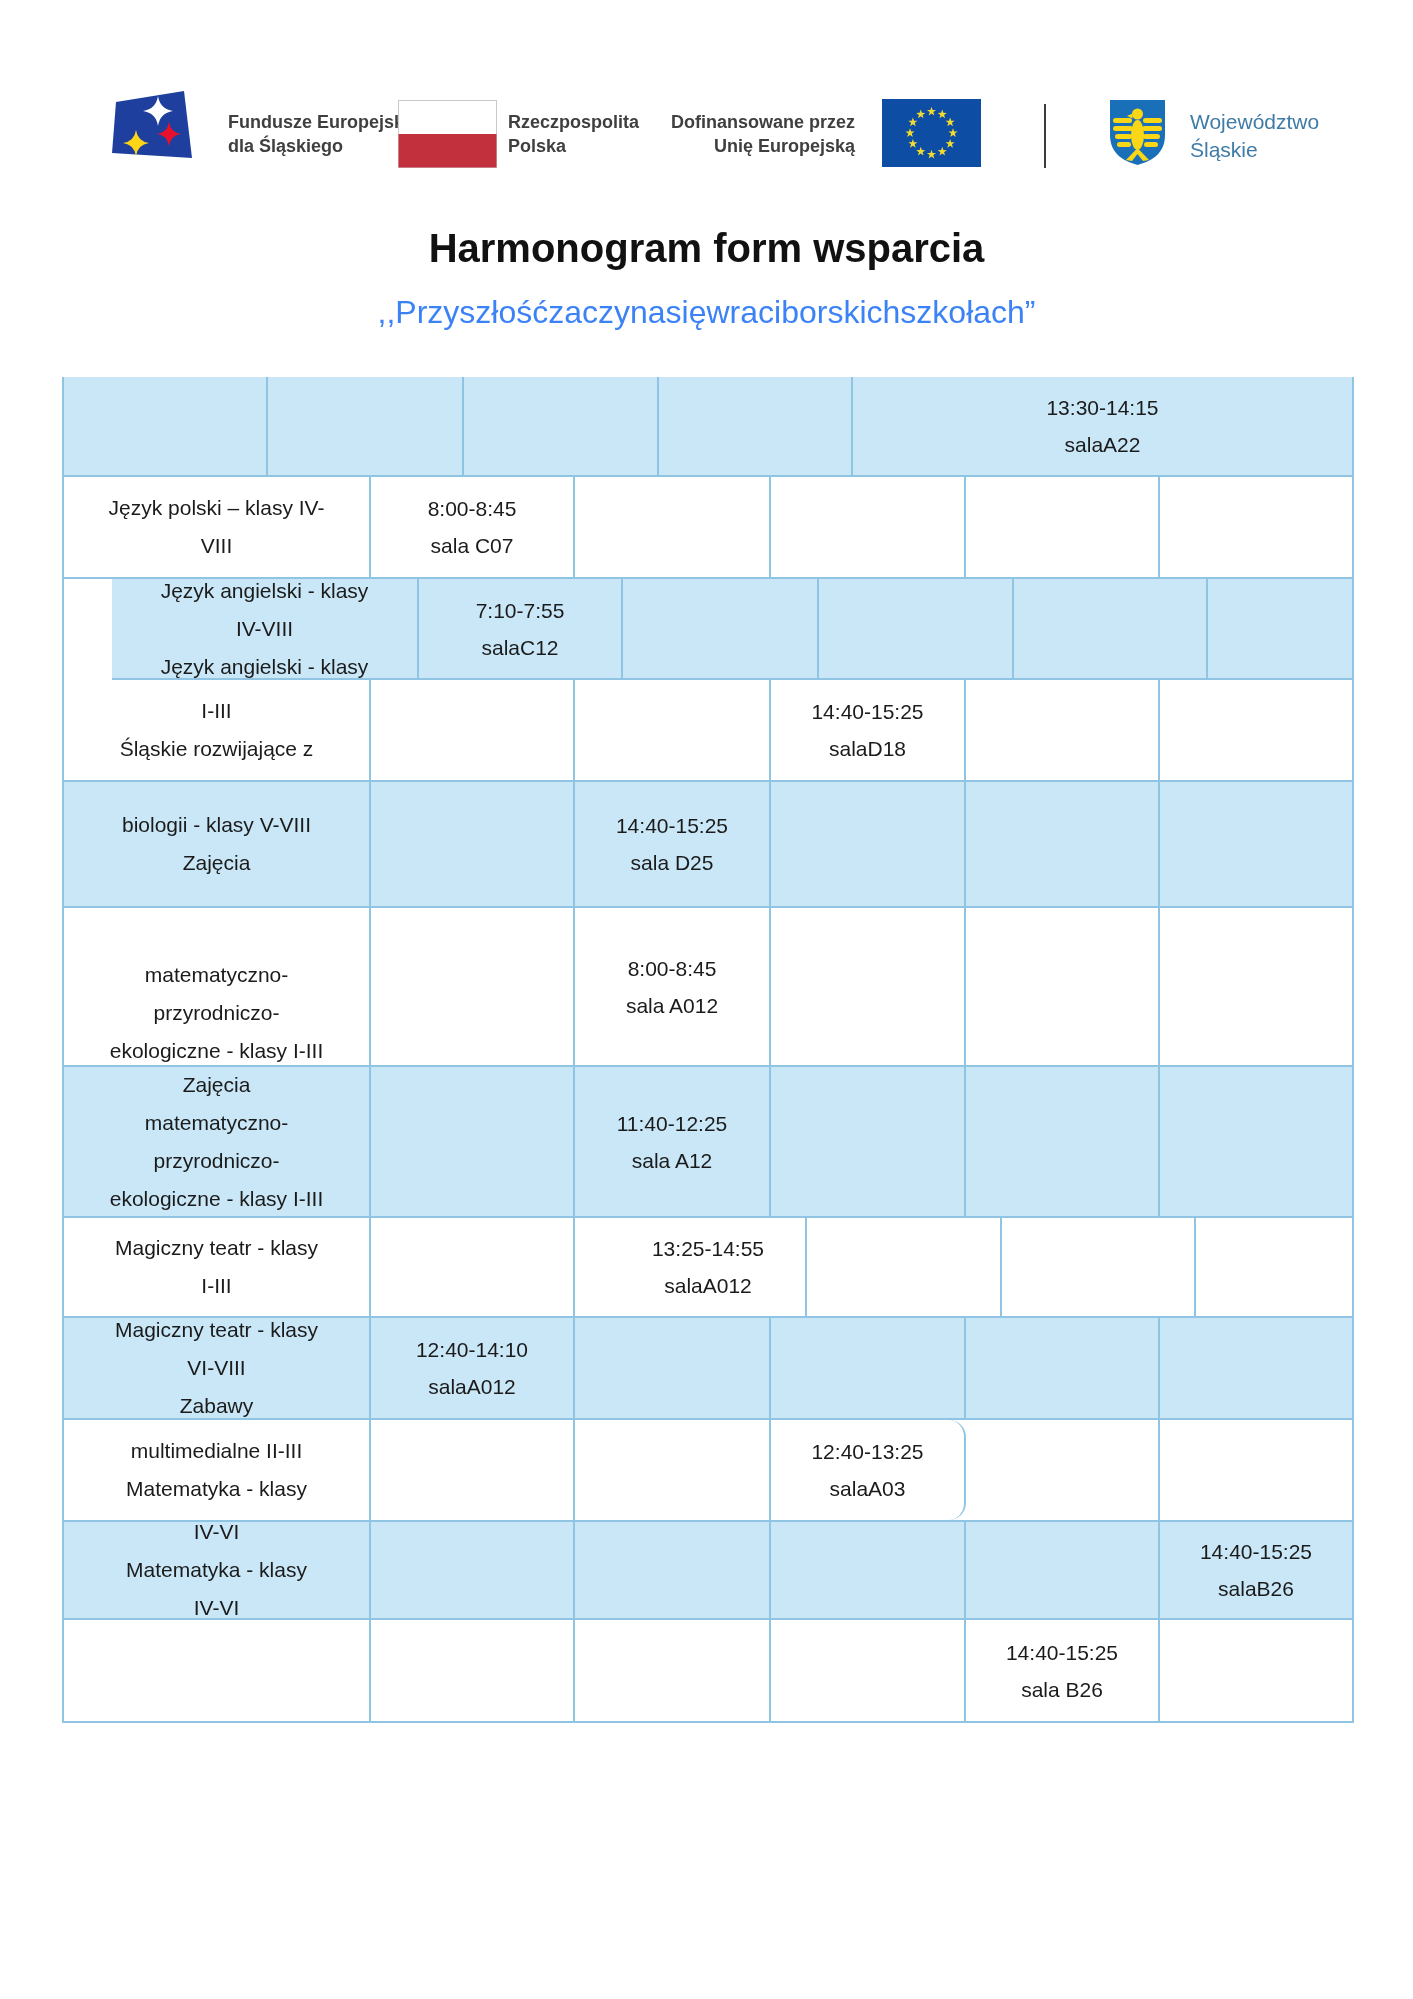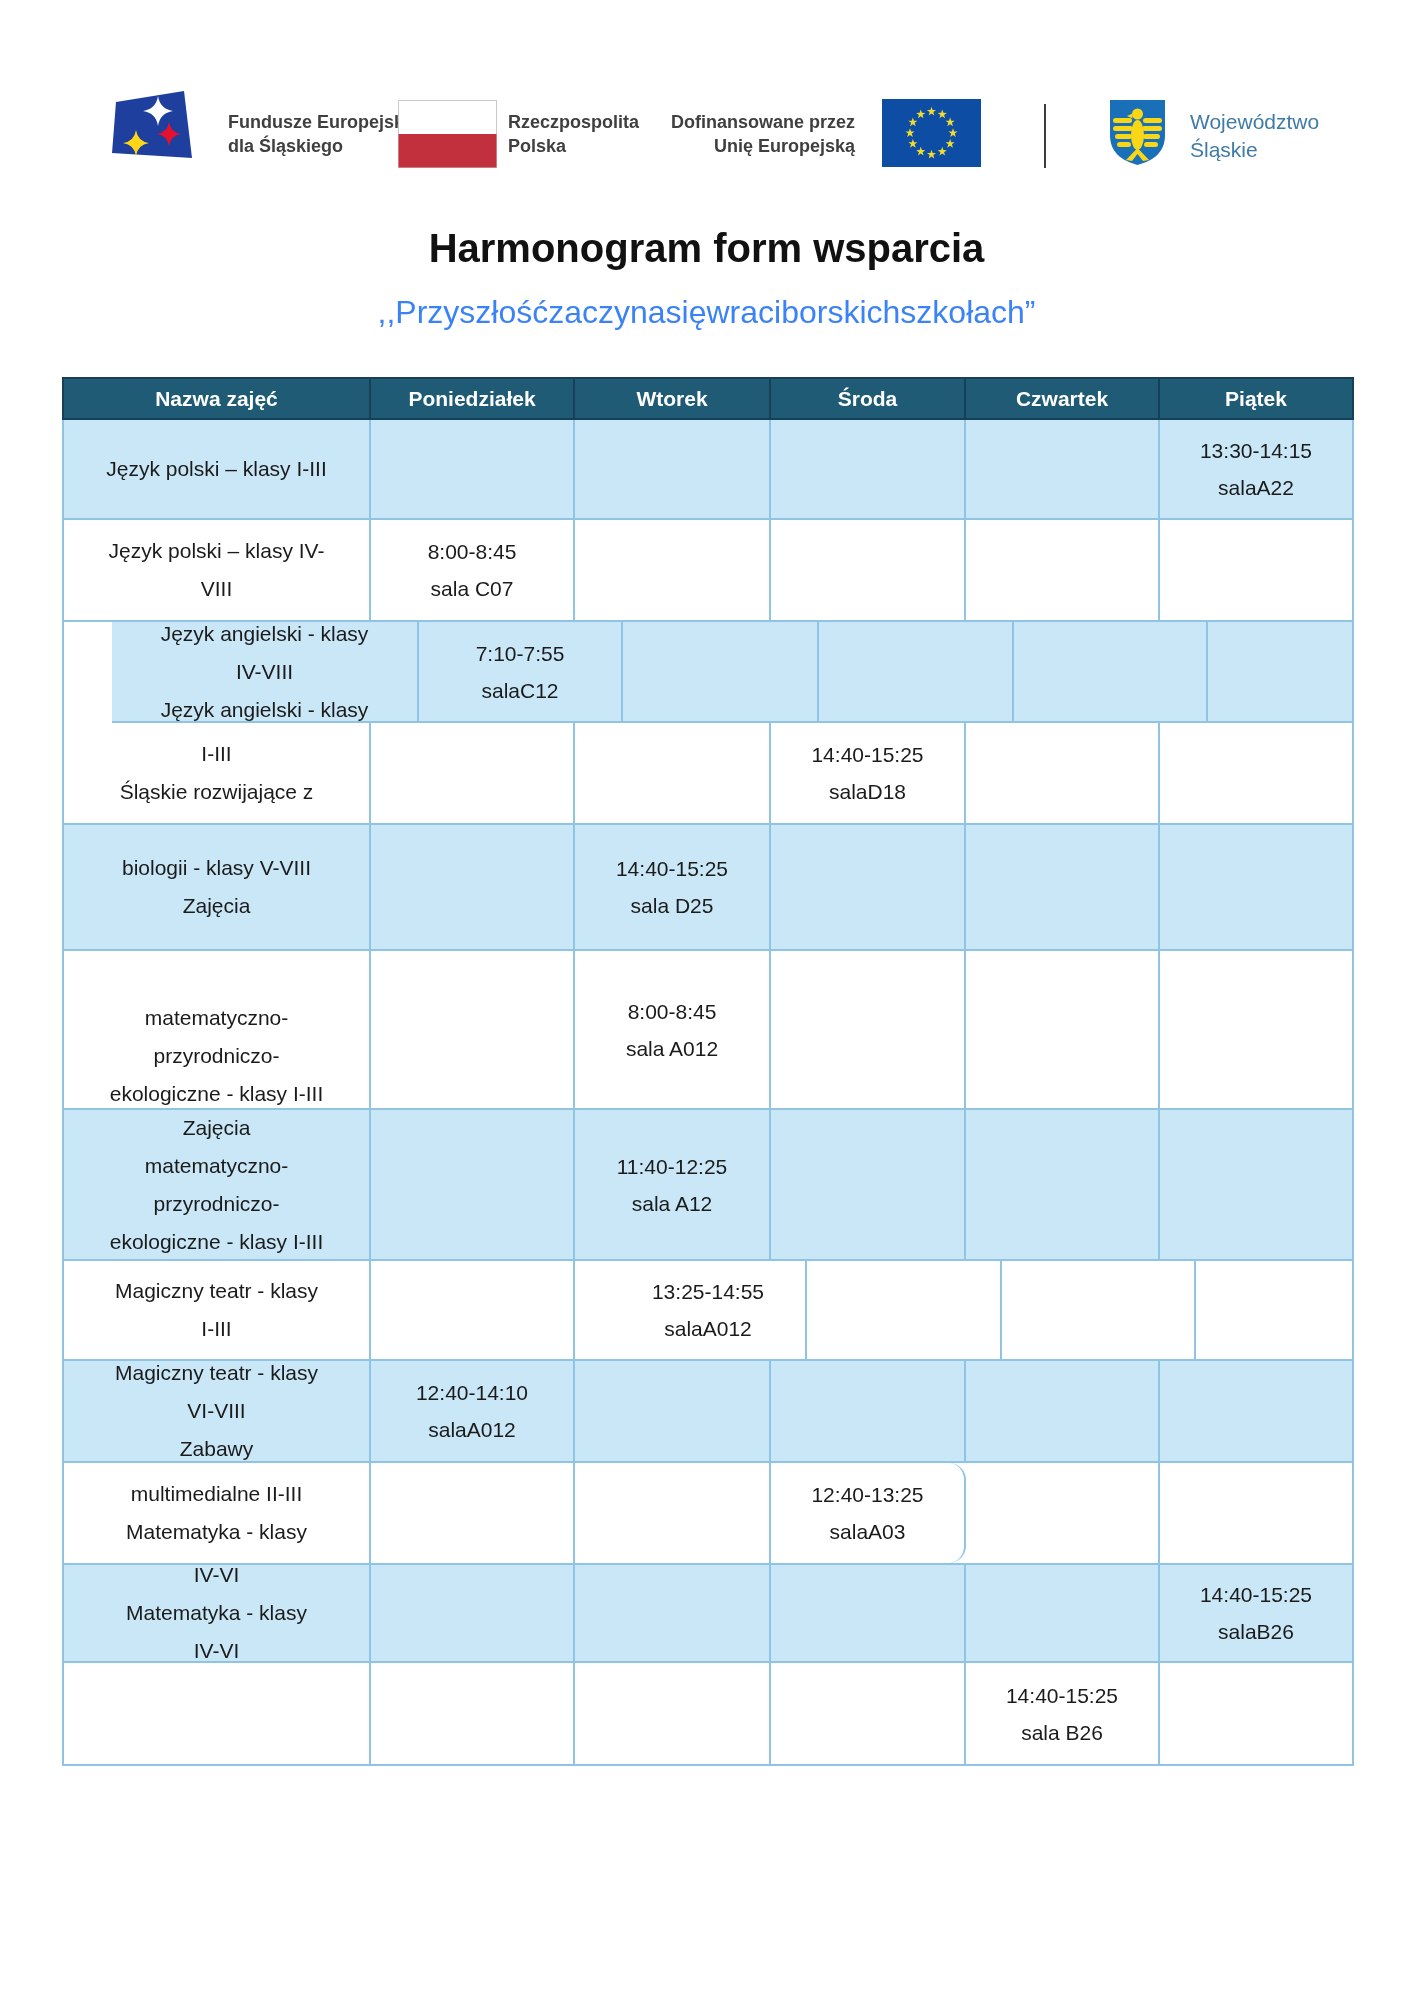--- a/index.html
+++ b/index.html
@@ -114,33 +114,22 @@
   </svg>
   <div class="logo-abs voiv-text">
     <div>Województwo</div>
     <div>Śląskie</div>
   </div>
 
   <div class="title">Harmonogram form wsparcia</div>
   <div class="subtitle">,,Przyszłośćzaczynasięwraciborskichszkołach”</div>
 
   <div class="schedule">
-    <div class="thead" id="thead">
-        <div class="th" style="width: 307px;">Nazwa zajęć</div>
-        <div class="th" style="width: 204px;">Poniedziałek</div>
-        <div class="th" style="width: 196px;">Wtorek</div>
-        <div class="th" style="width: 195px;">Środa</div>
-        <div class="th" style="width: 194px;">Czwartek</div>
-        <div class="th" style="width: 194px;">Piątek</div>
-      </div>
     <div class="tbody" id="tbody">
         <div class="tr blue" style="height: 100px;">
-          <div class="td" style="width: 307px;">
-            <div class="name-line">Język polski – klasy I-III</div>
-          </div>
           <div class="td" style="width: 204px;"></div>
           <div class="td" style="width: 196px;"></div>
           <div class="td" style="width: 195px;"></div>
           <div class="td" style="width: 194px;"></div>
           <div class="td" style="width: 194px;">
             <div class="cell-line">13:30-14:15</div>
             <div class="cell-line">salaA22</div>
           </div>
         </div>
         <div class="tr" style="height: 102px;">

